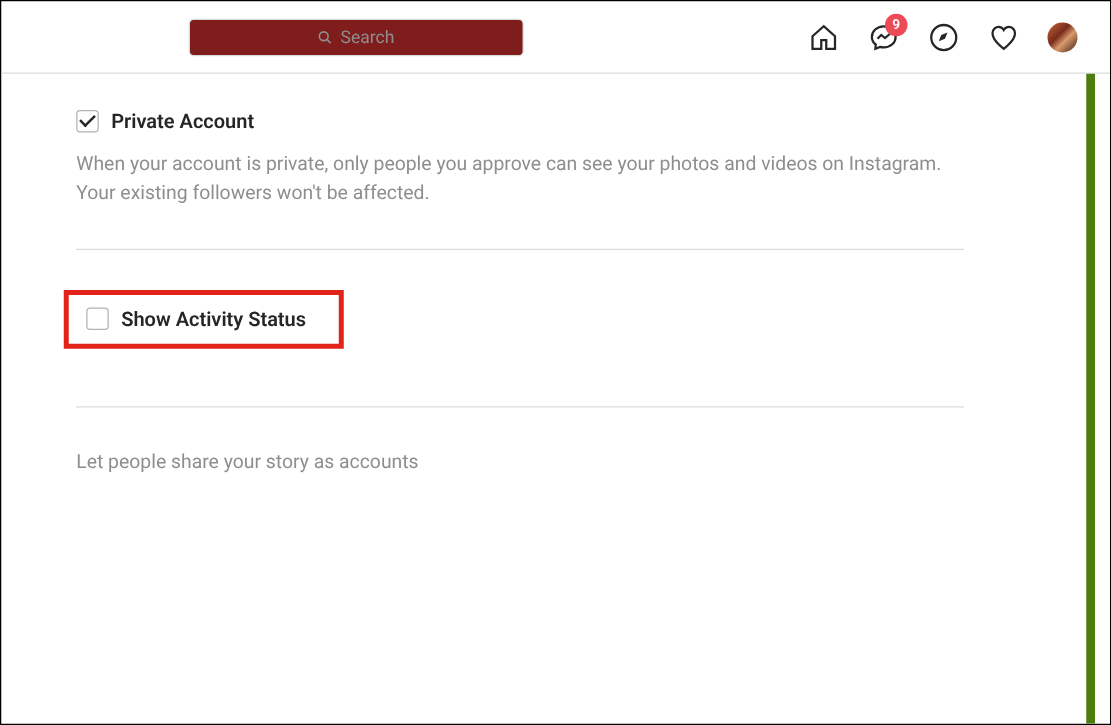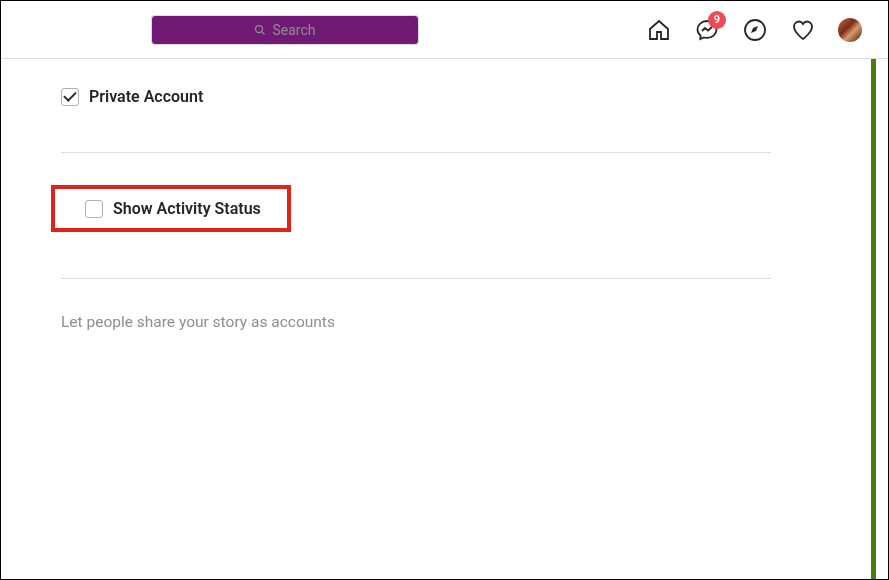--- a/index.html
+++ b/index.html
@@ -15,21 +15,21 @@
   .topbar {
     height: 58px;
     border-bottom: 1px solid #dbdbdb;
     display: flex;
     align-items: center;
     padding: 0 20px 0 150px;
   }
   .search-wrap {
     width: 268px;
     height: 30px;
-    background: #701a75;
+    background: #7f1d1d;
     border: 1px solid #dbdbdb;
     border-radius: 4px;
     display: flex;
     align-items: center;
     justify-content: center;
     color: #8e8e8e;
     font-size: 14px;
   }
   .search-wrap svg { margin-right: 6px; }
   .nav-icons {
@@ -67,21 +67,21 @@
   .avatar {
     width: 24px;
     height: 24px;
     border-radius: 50%;
     background: linear-gradient(135deg,#c96a3b 0%, #7a2b1c 40%, #d99a6c 60%, #3a1a0f 100%);
     cursor: pointer;
   }
   .content-scroll {
     height: 520px;
     overflow-y: auto;
-    border-right: 5px solid #4d7c0f;
+    border-right: 7px solid #4d7c0f;
     margin-right: 12px;
   }
   .content {
     padding: 20px 60px 40px 60px;
     max-width: 830px;
   }
   .section { padding: 8px 0 24px 0; }
   .divider { border-top: 1px solid #dbdbdb; margin: 8px 0 24px 0; }
   h2 {
     font-weight: 400;
@@ -121,21 +121,21 @@
   }
   .desc {
     font-size: 15.5px;
     color: #8e8e8e;
     line-height: 1.5;
   }
   .highlight-box {
     border: 4px solid #e2231a;
     display: inline-flex;
     align-items: center;
-    padding: 10px 26px 10px 26px;
+    padding: 10px 26px 10px 10px;
     gap: 10px;
     margin-bottom: 14px;
     margin-left: -10px;
   }
   .highlight-box .checkbox { margin-left: 4px; }
 </style>
 </head>
 <body>
 
 <div class="topbar">
@@ -175,20 +175,21 @@
 </div>
 
 <div class="content-scroll">
   <div class="content">
 
     <div class="section">
       <div class="check-row">
         <div class="checkbox checked"></div>
         <span class="check-label">Private Account</span>
       </div>
+      <p class="desc">When your account is private, only people you approve can see your photos and videos on Instagram. Your existing followers won't be affected.</p>
     </div>
 
     <div class="divider"></div>
 
     <div class="section">
       <div class="highlight-box">
         <div class="checkbox"></div>
         <span class="check-label">Show Activity Status</span>
       </div>
     </div>

